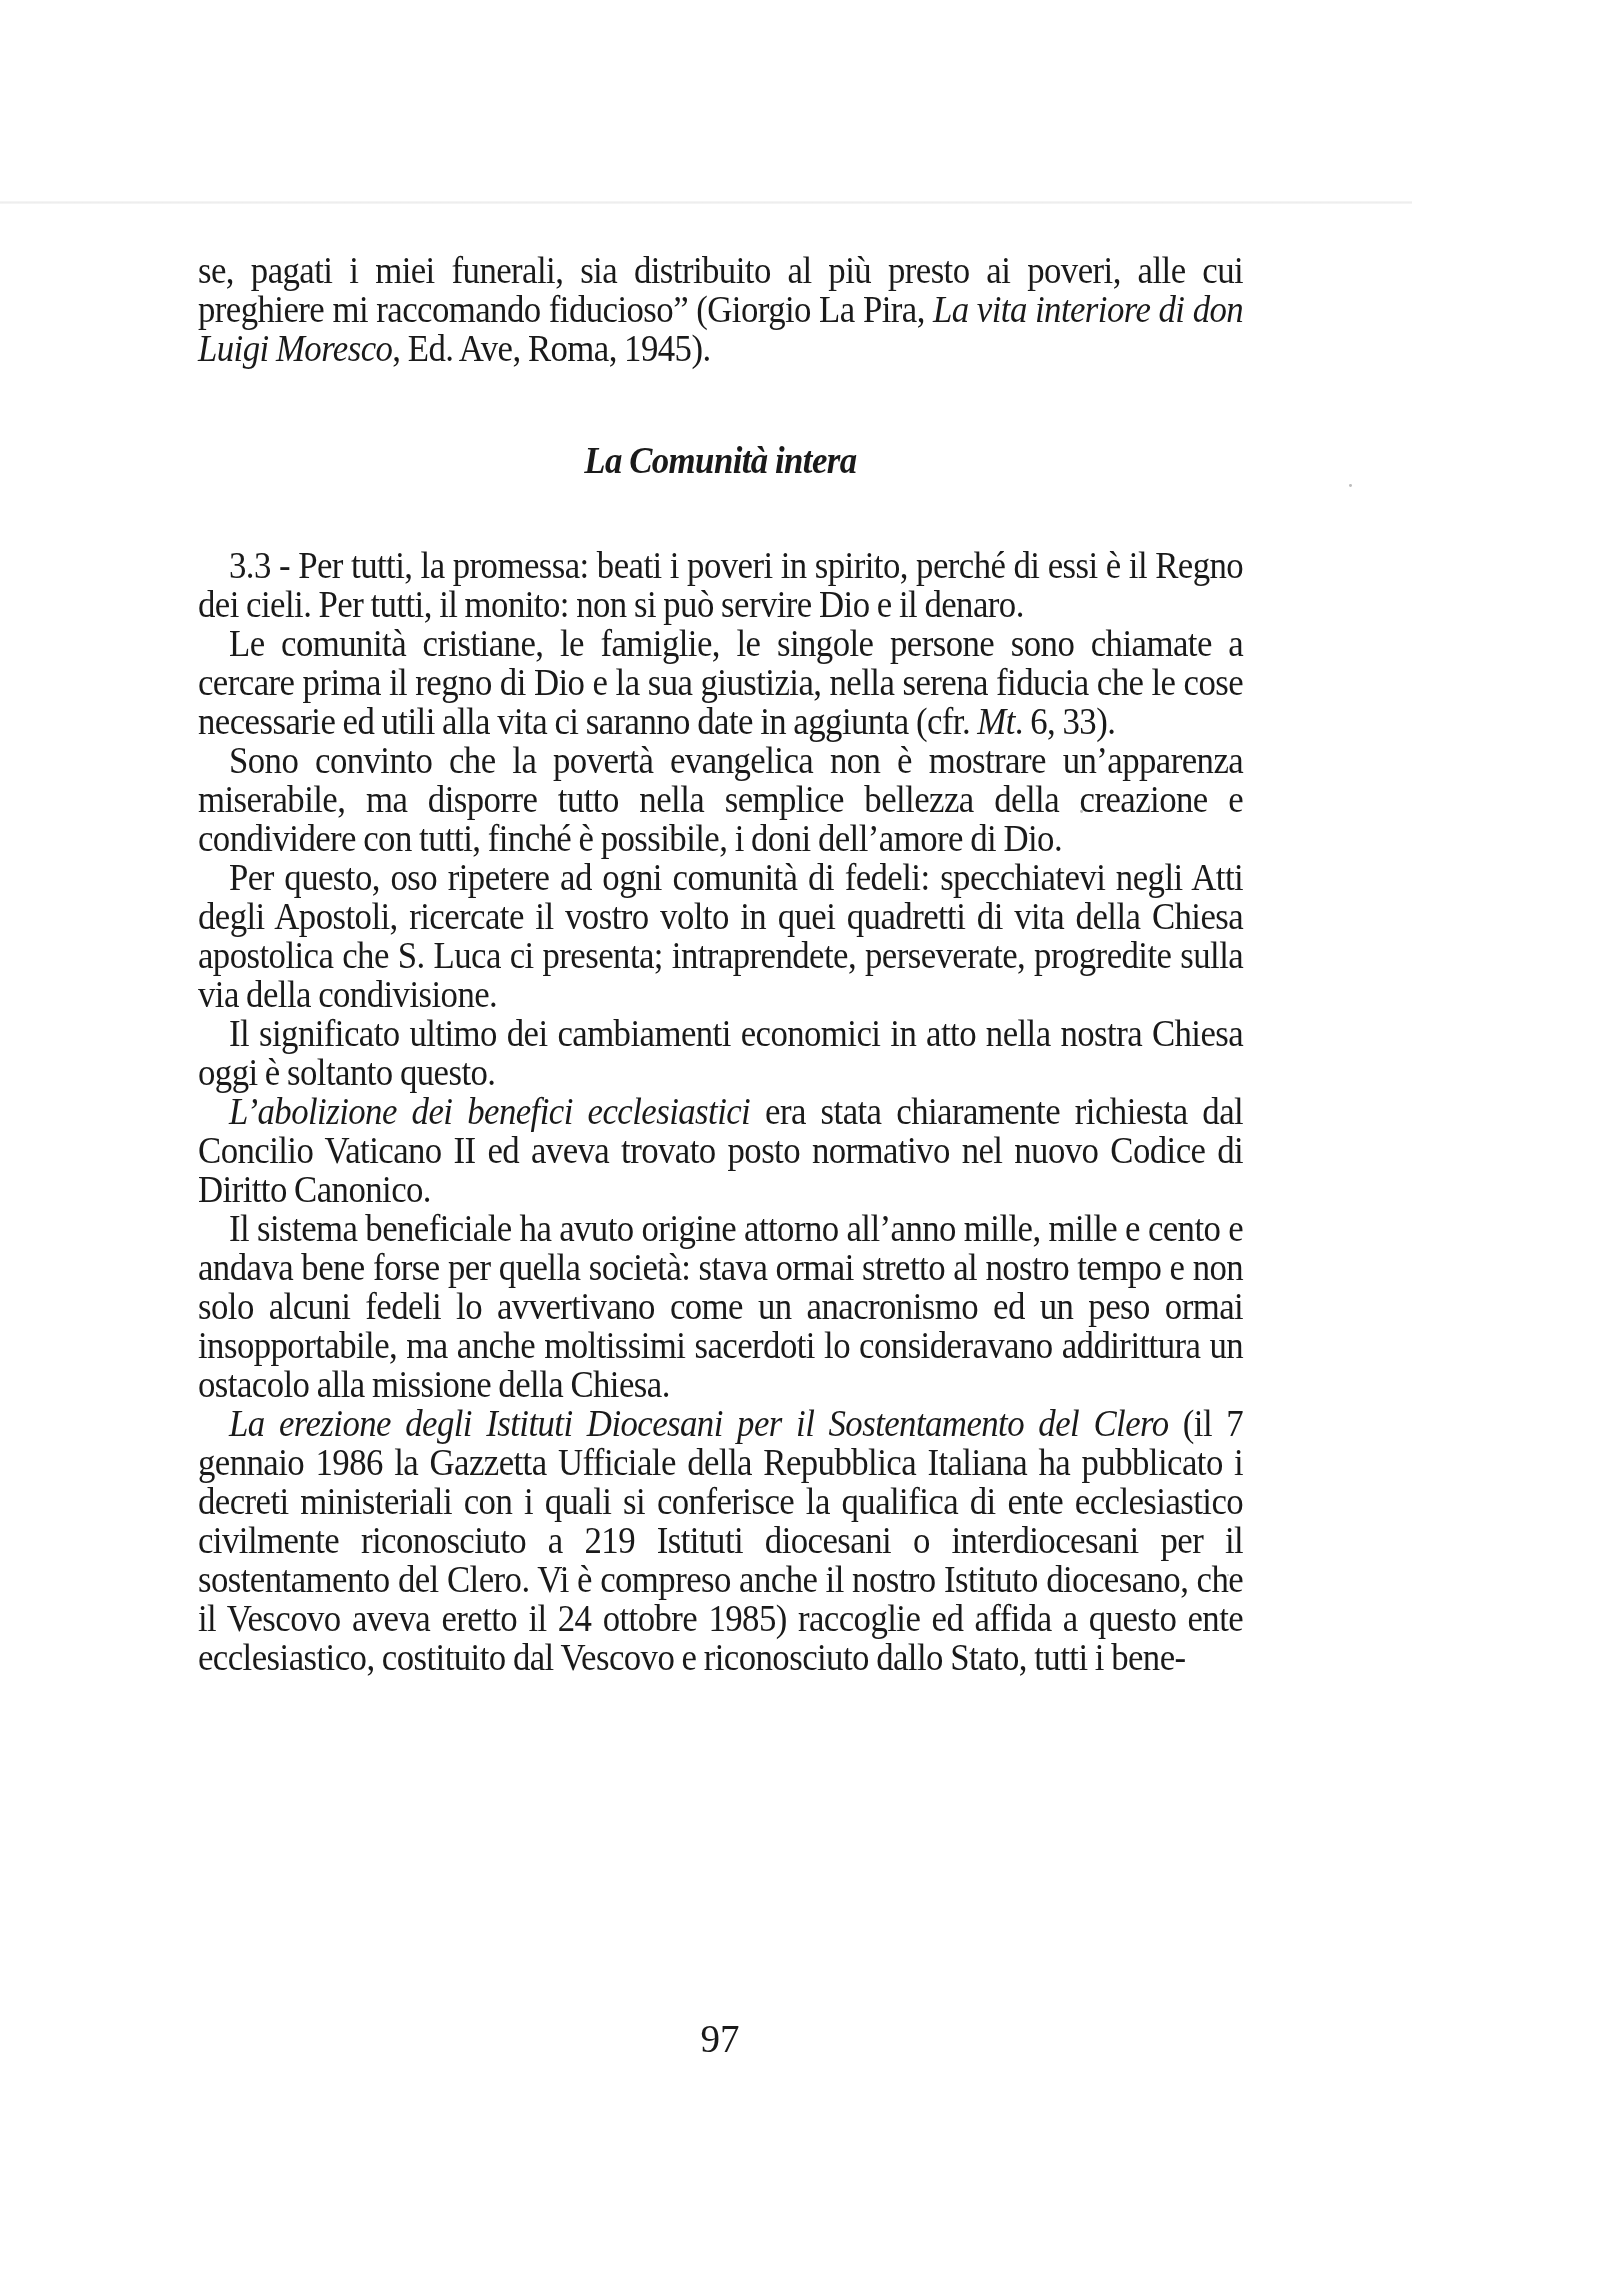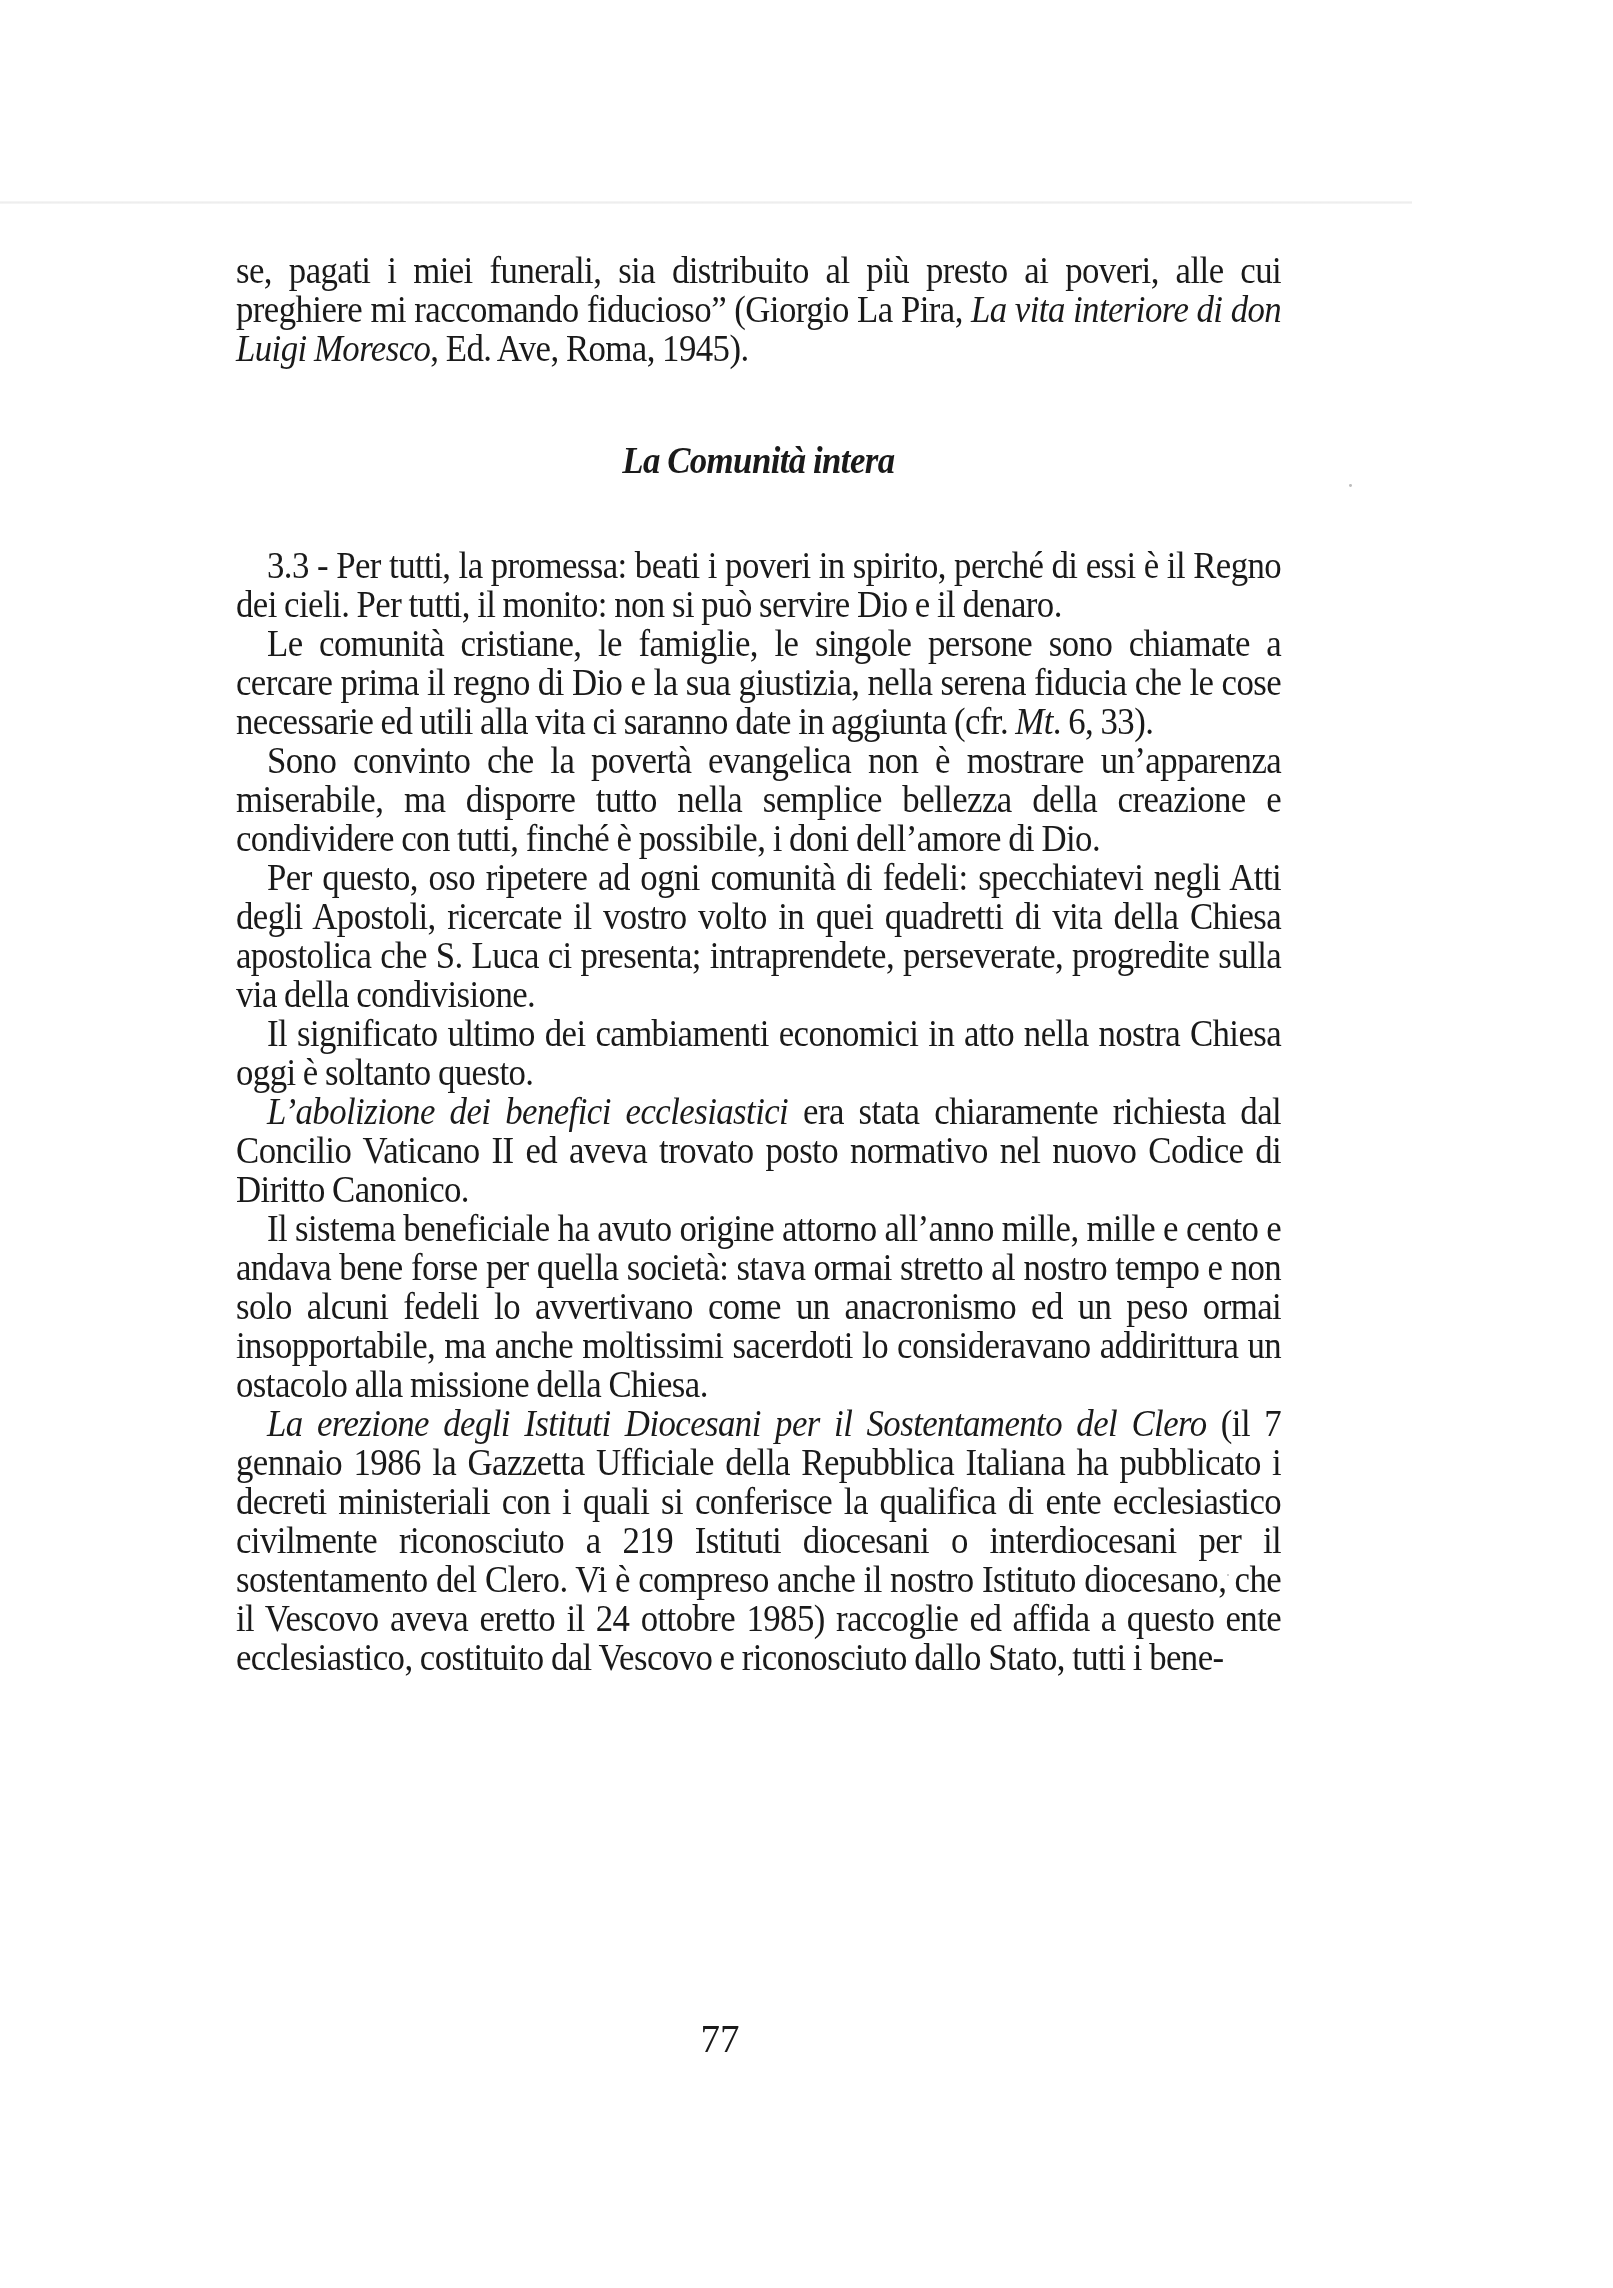--- a/index.html
+++ b/index.html
@@ -33,21 +33,20 @@
     }
     .page-body {
       position: absolute;
       left: 198px;
       top: 251px;
       width: 1045px;
       font-size: 37px;
       line-height: 39px;
       letter-spacing: -0.6px;
       word-spacing: -0.9px;
-      margin-left: 38px;
     }
     .page-body p {
       margin: 0;
       text-align: justify;
       text-align-last: left;
       transform: scaleX(0.94);
       transform-origin: left top;
       width: 106.4%;
     }
     .page-body p.indent {
@@ -97,14 +96,14 @@
   <p class="indent">Il significato ultimo dei cambiamenti economici in atto nella nostra Chiesa oggi è soltanto questo.</p>
 
   <p class="indent"><em>L’abolizione dei benefici ecclesiastici</em><span> era stata chiaramente richiesta dal Concilio Vaticano II ed aveva trovato posto normativo nel nuovo Codice di Diritto Canonico.</span></p>
 
   <p class="indent">Il sistema beneficiale ha avuto origine attorno all’anno mille, mille e cento e andava bene forse per quella società: stava ormai stretto al nostro tempo e non solo alcuni fedeli lo avvertivano come un anacronismo ed un peso ormai insopportabile, ma anche moltissimi sacerdoti lo consideravano addirittura un ostacolo alla missione della Chiesa.</p>
 
   <p class="indent"><em>La erezione degli Istituti Diocesani per il Sostentamento del Clero</em><span> (il 7 gennaio 1986 la Gazzetta Ufficiale della Repubblica Italiana ha pubblicato i decreti ministeriali con i quali si conferisce la qualifica di ente ecclesiastico civilmente riconosciuto a 219 Istituti diocesani o interdiocesani per il sostentamento del Clero. Vi è compreso anche il nostro Istituto diocesano, che il Vescovo aveva eretto il 24 ottobre 1985) raccoglie ed affida a questo ente ecclesiastico, costituito dal Vescovo e riconosciuto dallo Stato, tutti i bene-</span></p>
 
 </main>
 
-<div class="page-number">77</div>
+<div class="page-number">97</div>
 
 
 </body></html>

